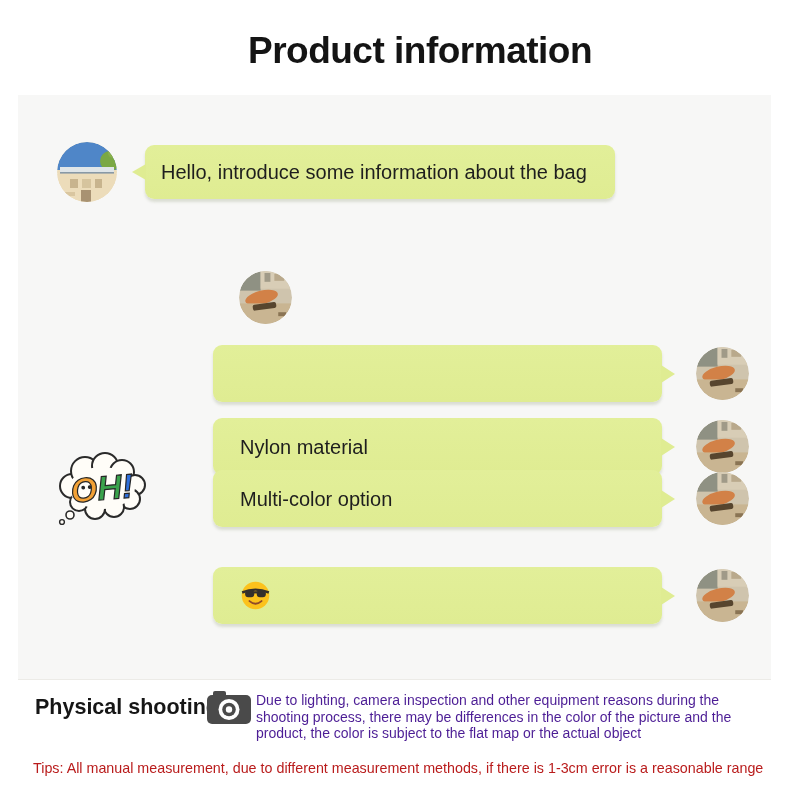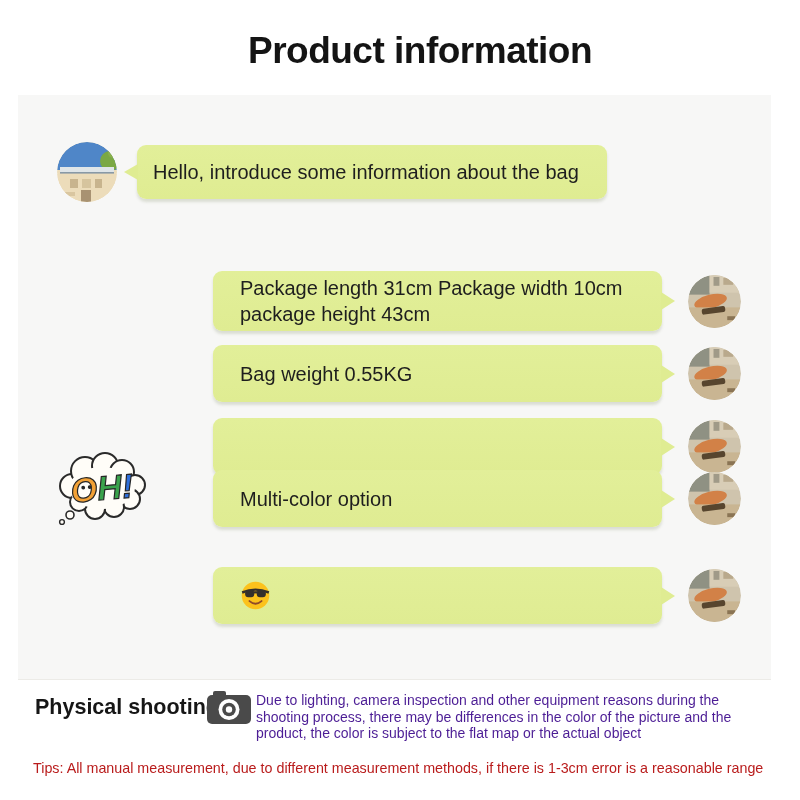--- a/index.html
+++ b/index.html
@@ -12,21 +12,21 @@
     font-family:"Liberation Sans","DejaVu Sans",sans-serif;color:var(--text);overflow:hidden;
   }
   .title{
     position:absolute;top:30px;left:0;width:800px;text-align:center;
     font-size:37px;font-weight:700;letter-spacing:-.5px;color:#141414;margin-left:20px;
   }
   .panel{
     position:absolute;left:18px;top:95px;width:753px;height:585px;
     background:var(--panel);border-bottom:1px solid #ecebe7;
   }
-  .msg{position:absolute;display:flex;align-items:center;}
+  .msg{position:absolute;display:flex;align-items:center;gap:8px;}
   .msg-in{left:57px;top:142px;}
   .avatar{border-radius:50%;overflow:hidden;flex:0 0 auto;display:block;}
   .avatar-in{width:60px;height:60px;margin-right:20px;}
   .avatar-out{width:53px;height:53px;margin-left:26px;}
   .bubble{
     position:relative;background:linear-gradient(#e2ef99,var(--bubble));
     border-radius:9px;display:flex;align-items:center;
     font-size:20px;color:var(--text);
     box-shadow:0 3px 3px rgba(120,130,90,.22);
   }
@@ -80,24 +80,20 @@
       <rect x="8" y="50" width="10" height="4" fill="#d9c6a0"></rect>
     </g>
   </svg>
   <div class="bubble bubble-in">
     <span class="tail tail-left"></span>
     <span>Hello, introduce some information about the bag</span>
   </div>
 </div>
 
 <div class="msg" style="left:213px;top:271px;">
-  <div class="bubble bubble-out tall">
-    <span>Package length 31cm Package width 10cm package height 43cm</span>
-    <span class="tail tail-right"></span>
-  </div>
   <svg class="avatar avatar-out" viewBox="0 0 54 54">
     <defs>
         <clipPath id="cavo0">
           <circle cx="27" cy="27" r="27"></circle>
         </clipPath>
       </defs>
     <g clip-path="url(#cavo0)">
       <rect width="54" height="54" fill="#cfc4ad"></rect>
       <rect x="0" y="0" width="22" height="20" fill="#8f9183"></rect>
       <rect x="22" y="0" width="32" height="18" fill="#d8cdb6"></rect>
@@ -106,21 +102,20 @@
       <ellipse cx="23" cy="27" rx="17" ry="7" fill="#d28147" transform="rotate(-14 23 27)"></ellipse>
       <rect x="0" y="33" width="54" height="21" fill="#c9b592"></rect>
       <rect x="14" y="33" width="24" height="6" rx="2" fill="#57452e" transform="rotate(-8 26 36)"></rect>
       <rect x="40" y="42" width="8" height="4" fill="#8a7454"></rect>
     </g>
   </svg>
 </div>
 
 <div class="msg" style="left:213px;top:345px;">
   <div class="bubble bubble-out">
-    <span>Bag weight 0.55KG</span>
     <span class="tail tail-right"></span>
   </div>
   <svg class="avatar avatar-out" viewBox="0 0 54 54">
     <defs>
         <clipPath id="cavo1">
           <circle cx="27" cy="27" r="27"></circle>
         </clipPath>
       </defs>
     <g clip-path="url(#cavo1)">
       <rect width="54" height="54" fill="#cfc4ad"></rect>
@@ -131,20 +126,21 @@
       <ellipse cx="23" cy="27" rx="17" ry="7" fill="#d28147" transform="rotate(-14 23 27)"></ellipse>
       <rect x="0" y="33" width="54" height="21" fill="#c9b592"></rect>
       <rect x="14" y="33" width="24" height="6" rx="2" fill="#57452e" transform="rotate(-8 26 36)"></rect>
       <rect x="40" y="42" width="8" height="4" fill="#8a7454"></rect>
     </g>
   </svg>
 </div>
 
 <div class="msg" style="left:213px;top:418px;">
   <div class="bubble bubble-out">
+    <span>Nylon material</span>
     <span class="tail tail-right"></span>
   </div>
   <svg class="avatar avatar-out" viewBox="0 0 54 54">
     <defs>
         <clipPath id="cavo2">
           <circle cx="27" cy="27" r="27"></circle>
         </clipPath>
       </defs>
     <g clip-path="url(#cavo2)">
       <rect width="54" height="54" fill="#cfc4ad"></rect>

